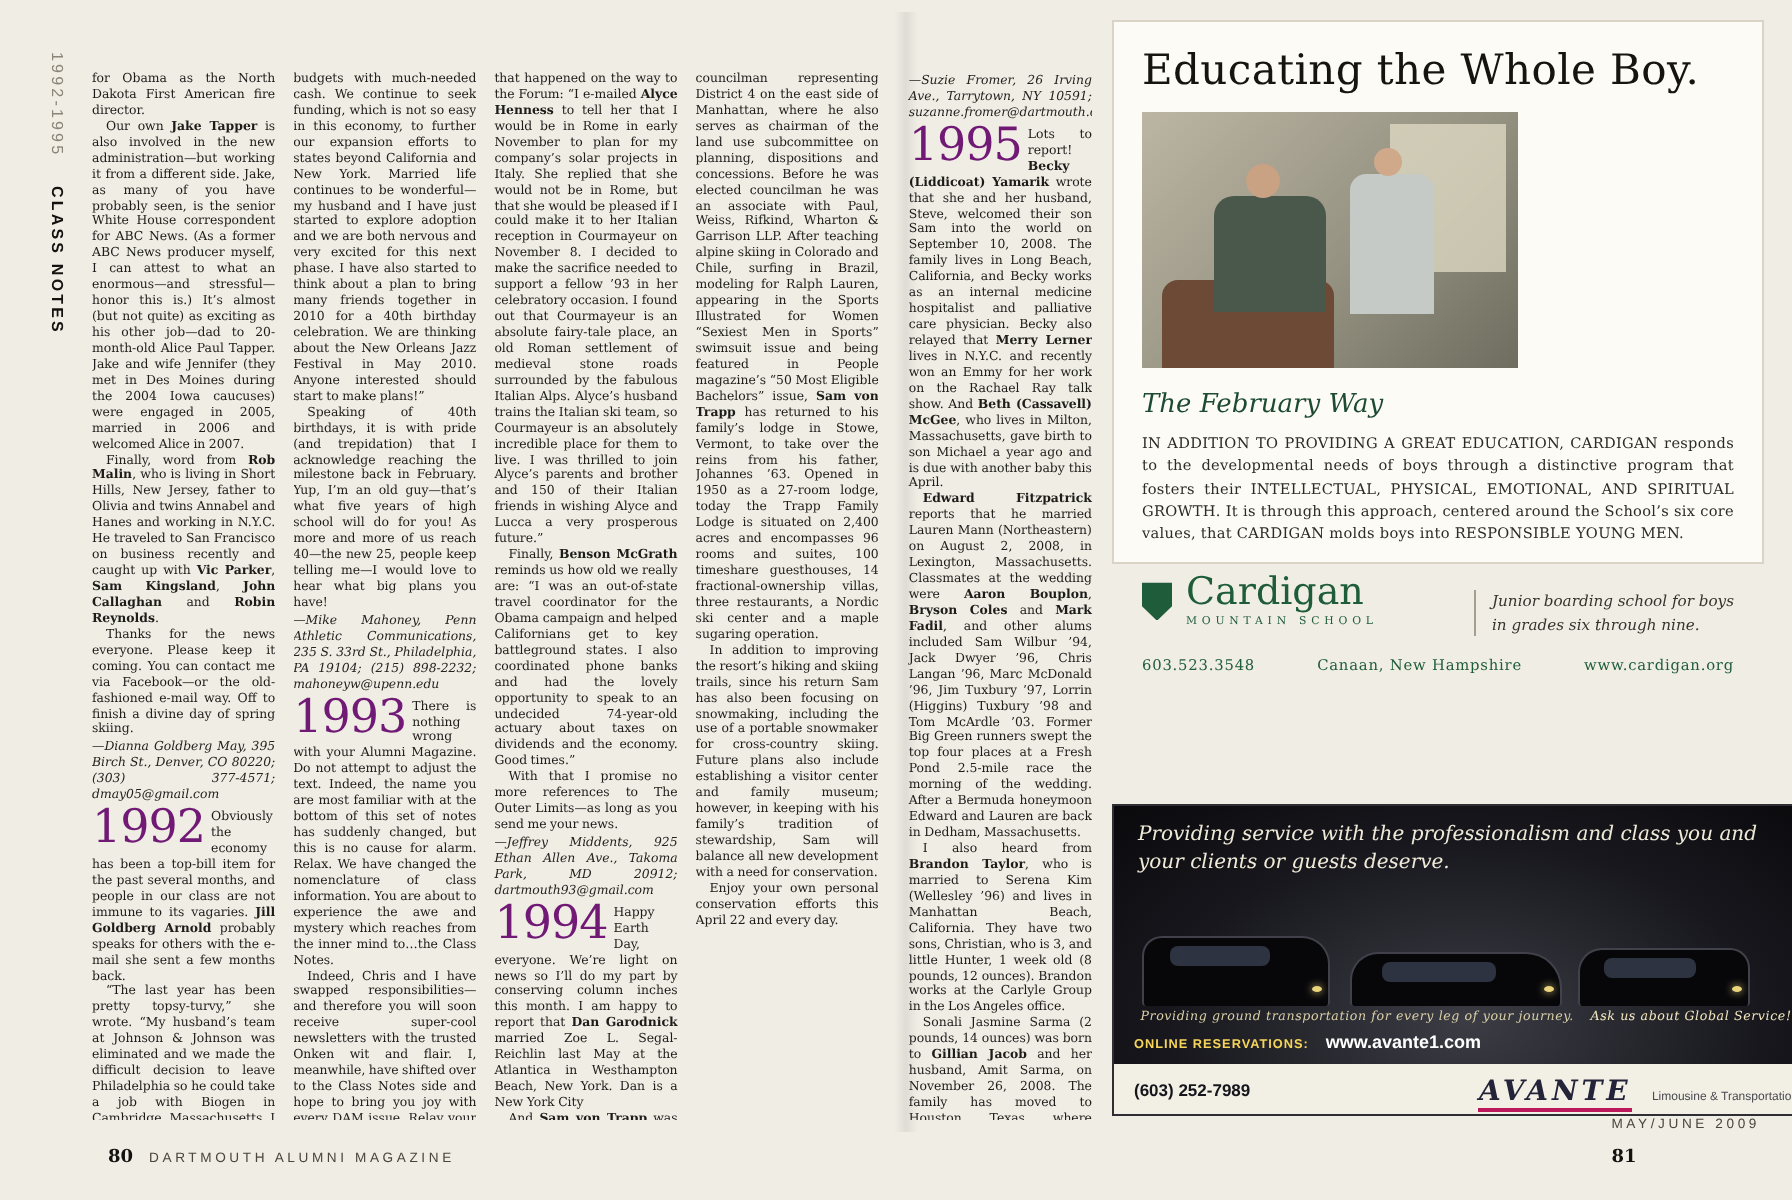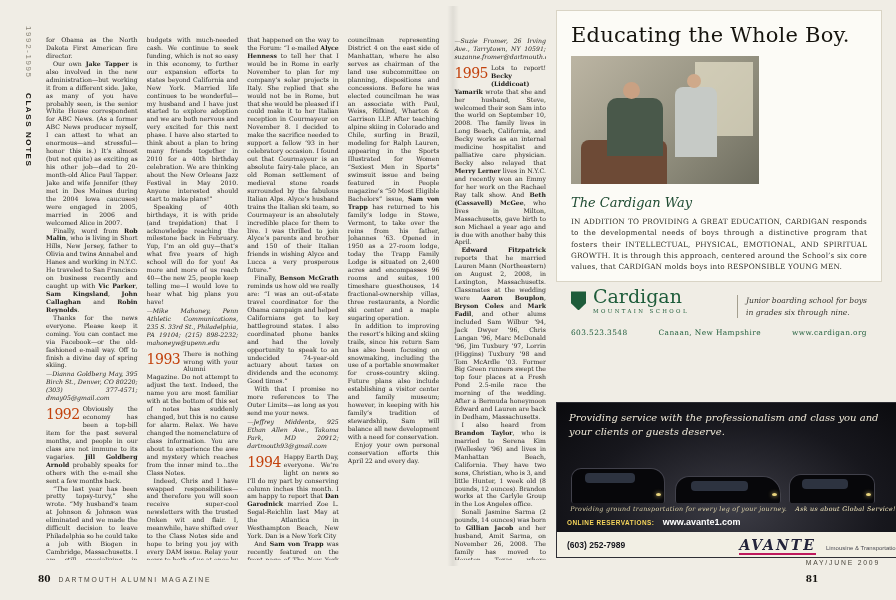--- a/index.html
+++ b/index.html
@@ -19,27 +19,27 @@
   .vtab .lbl{color:#14120e;font-weight:700;padding-top:10px;display:inline-block;}
   
   .columns{position:absolute;left:46px;top:36px;width:500px;height:524px;display:flex;gap:9px;}
   .col{flex:1 1 0;overflow:hidden;text-align:justify;font-size:6.2px;line-height:1.28;color:#1d1c19;
     word-spacing:-0.2px;}
   .col:last-child{margin-left:6px;}
   .col p{margin:0;text-indent:7px;}
   .col p.cont,.col p.year{text-indent:0;}
   .col p.byline{font-style:italic;text-indent:0;margin:1px 0 2px;color:#24231f;}
   .col p.year{margin-top:3px;}
-  .yearnum{float:left;font-size:14px;line-height:15px;padding:2px 3px 0 0;color:#c2410c;letter-spacing:-0.5px;font-family:"DejaVu Serif",serif;}
+  .yearnum{float:left;font-size:23px;line-height:15px;padding:2px 3px 0 0;color:#701a75;letter-spacing:-0.5px;font-family:"DejaVu Serif",serif;}
   .col b{font-weight:700;}
   
   .footer{position:absolute;bottom:16px;font-family:"Liberation Sans",sans-serif;font-size:6.8px;
     letter-spacing:1.8px;color:#4a463c;display:flex;align-items:baseline;gap:8px;}
   .footer .pn{font-family:"DejaVu Serif",serif;font-weight:700;font-size:9px;letter-spacing:0;color:#14120e;}
-  .fl{left:38px;} .fr{right:16px;flex-direction:column;}
+  .fl{left:54px;} .fr{right:16px;flex-direction:column;}
   
   .ad-cardigan{position:absolute;left:556px;top:10px;width:326px;height:272px;box-sizing:border-box;
     background:#fcfbf6;border:1px solid #d9d4c5;padding:10px 14px 8px;}
   .c-head{font-size:21px;color:#16140e;margin:2px 0 9px;letter-spacing:0.2px;}
   .c-photo{width:188px;height:128px;position:relative;overflow:hidden;margin-bottom:11px;
     background:linear-gradient(135deg,#bcb5a3 0%,#969382 55%,#6e6d5f 100%);}
   .ph-window{position:absolute;right:6px;top:6px;width:58px;height:74px;background:#e2dcc6;opacity:.75;}
   .ph-chair{position:absolute;left:10px;bottom:0;width:86px;height:44px;background:#6d4a36;border-radius:8px 8px 0 0;}
   .ph-adult-head{position:absolute;left:52px;top:26px;width:17px;height:17px;border-radius:50%;background:#c9a183;}
   .ph-adult-body{position:absolute;left:36px;top:42px;width:56px;height:58px;border-radius:10px 10px 0 0;background:#49584a;}
@@ -131,21 +131,21 @@
 <div class="ad-cardigan">
   <div class="c-head">Educating the Whole Boy.</div>
   <div class="c-photo">
     <div class="ph-window"></div>
     <div class="ph-chair"></div>
     <div class="ph-adult-body"></div>
     <div class="ph-adult-head"></div>
     <div class="ph-boy-body"></div>
     <div class="ph-boy-head"></div>
   </div>
-  <div class="c-way">The Cardigan Way</div>
+  <div class="c-way">The February Way</div>
   <div class="c-body">IN ADDITION TO PROVIDING A GREAT EDUCATION, CARDIGAN responds to the developmental needs of boys through a distinctive program that fosters their INTELLECTUAL, PHYSICAL, EMOTIONAL, AND SPIRITUAL GROWTH. It is through this approach, centered around the School’s six core values, that CARDIGAN molds boys into RESPONSIBLE YOUNG MEN.</div>
   <div class="c-logo-row">
     <div class="c-shield"></div>
     <div class="c-wordmark">
       <div class="c-name">Cardigan</div>
       <div class="c-sub">Mountain School</div>
     </div>
     <div class="c-tagline">
       <div>Junior boarding school for boys</div>
       <div>in grades six through nine.</div>

